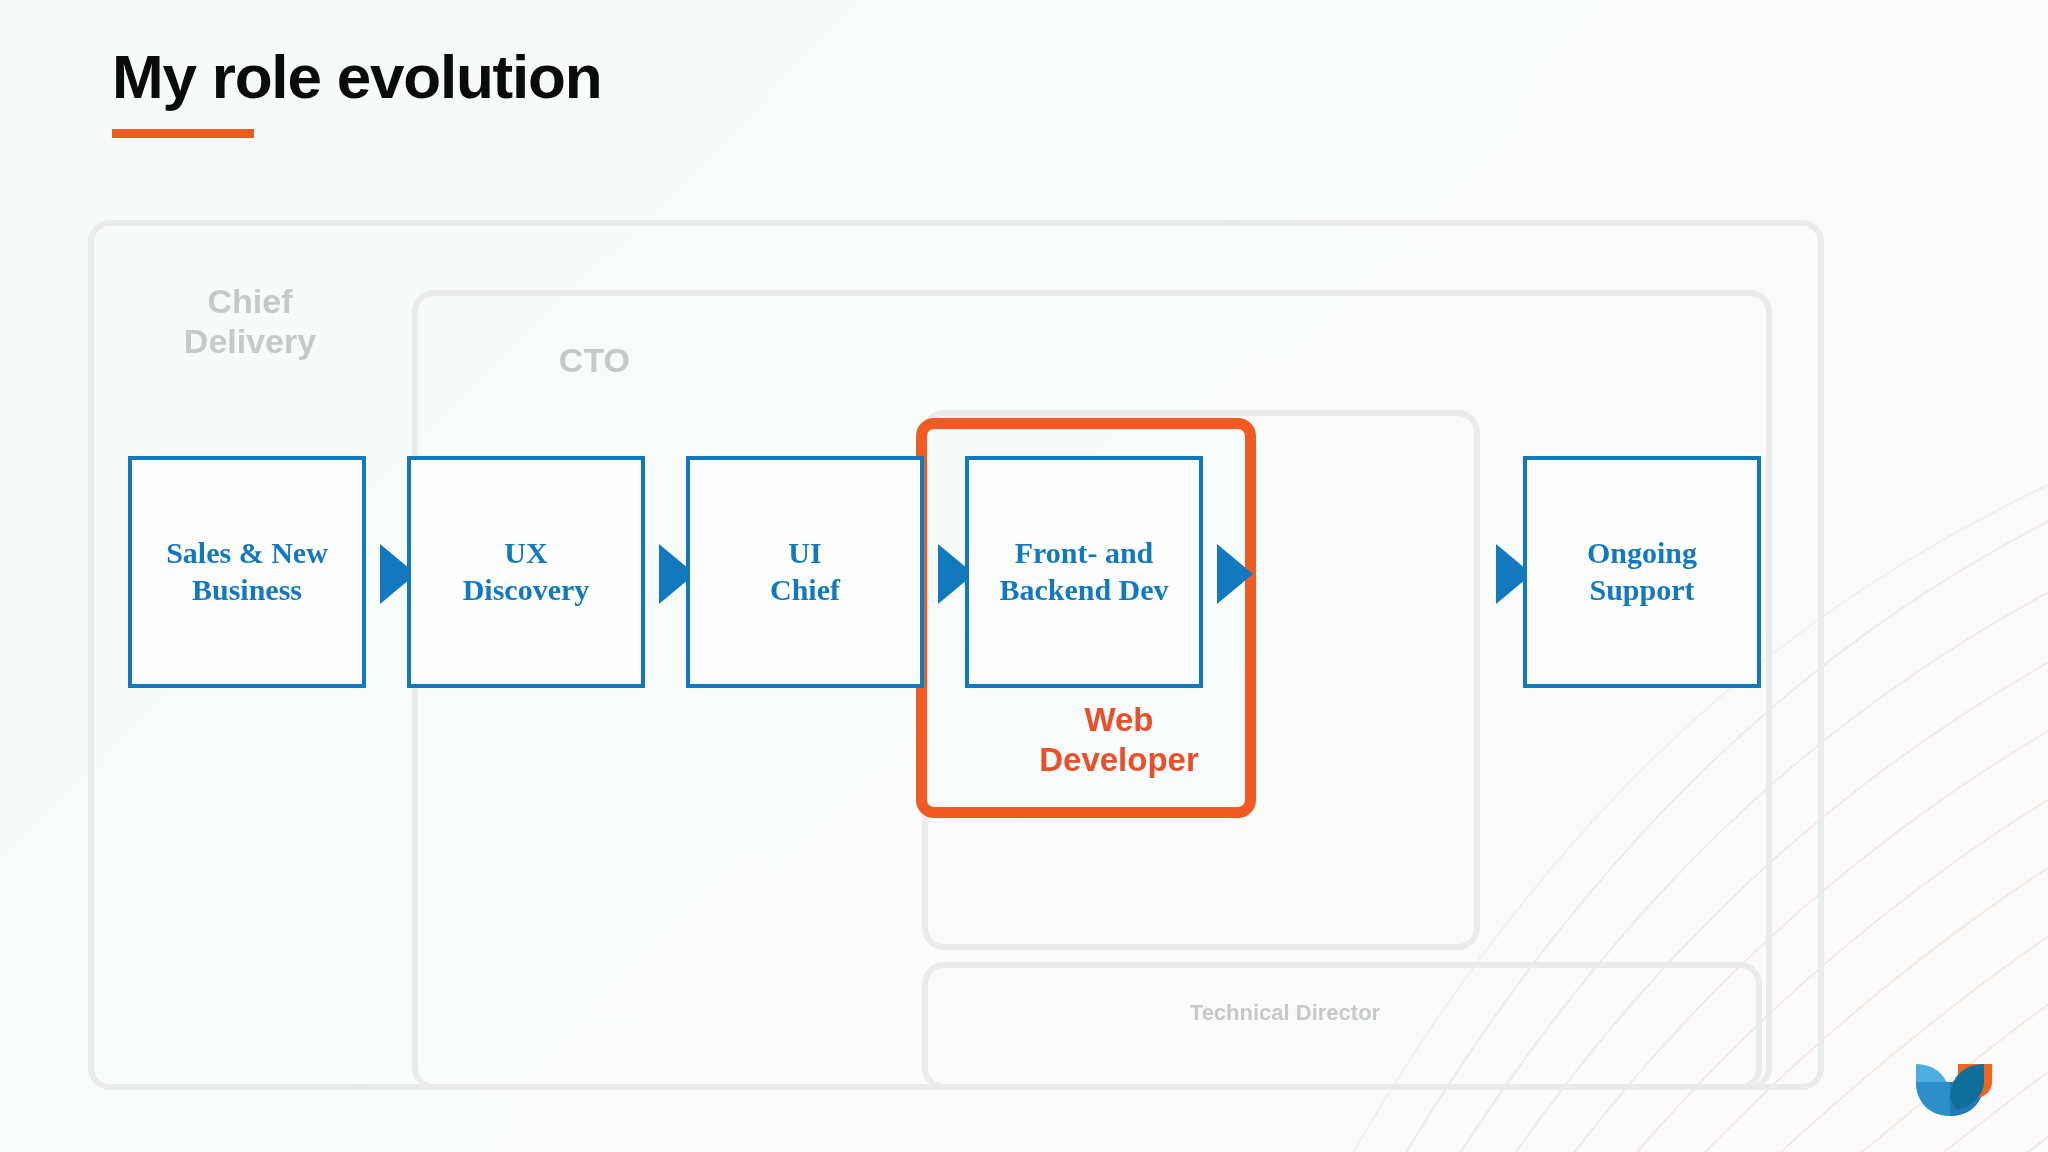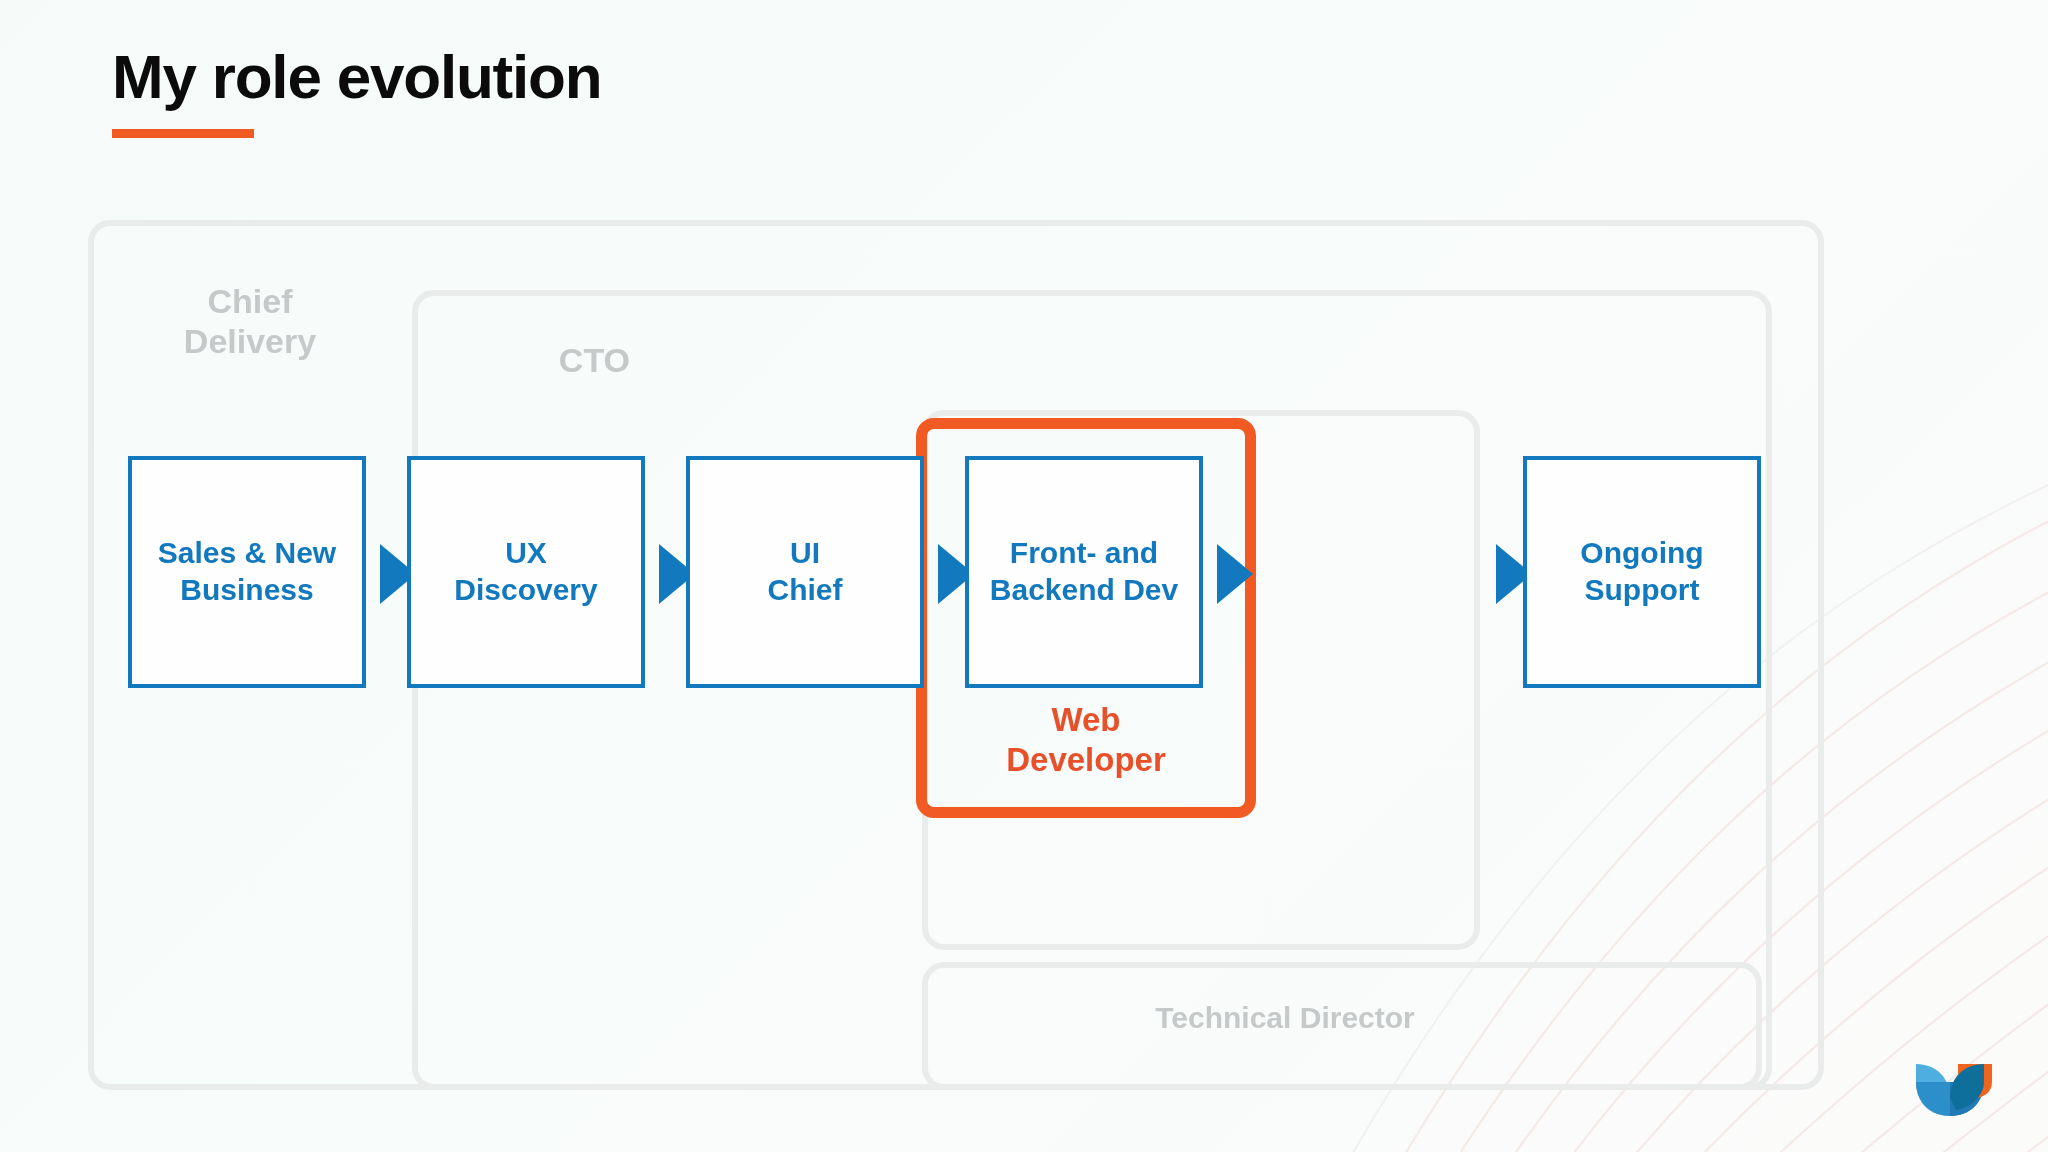--- a/index.html
+++ b/index.html
@@ -72,21 +72,21 @@
     color: #C6C9CA;
     font-weight: bold;
     line-height: 1.18;
     white-space: pre-line;
     text-align: center;
     user-select: none;
   }
   .label-chief  { left: 150px; top: 281px; width: 200px; font-size: 34px; }
   .label-cto    { left: 470px; top: 340px; width: 160px; font-size: 34px; text-align: right;}
   .label-devmgr { left: 1010px; top: 840px; width: 380px; font-size: 33px; }
-  .label-techdir{ left: 1035px; top: 1000px; width: 500px; font-size: 30px; }
+  .label-techdir{ left: 1035px; top: 1000px; width: 500px; font-size: 22px; }
 
   
   .highlight-box {
     position: absolute;
     left: 916px;
     top: 418px;
     width: 340px;
     height: 400px;
     border: 11px solid #F15A22;
     border-radius: 18px;
@@ -97,20 +97,21 @@
     position: absolute;
     left: 916px;
     top: 700px;
     width: 340px;
     text-align: center;
     color: #E8502A;
     font-size: 33px;
     font-weight: bold;
     line-height: 1.2;
     white-space: pre-line;
+    padding-left: 33px;
   }
 
   
   .chain {
     position: absolute;
     left: 128px;
     top: 456px;
     width: 1645px;
     height: 232px;
   }
@@ -118,20 +119,21 @@
     position: absolute;
     top: 0;
     width: 238px;
     height: 232px;
     border: 4px solid #1279BE;
     background: #FEFEFE;
     box-sizing: border-box;
     display: flex;
     align-items: center;
     justify-content: center;
+    font-family: Liberation Serif, serif;
   }
   .step-label {
     color: #1279BE;
     font-size: 30px;
     font-weight: bold;
     line-height: 1.22;
     text-align: center;
     white-space: pre-line;
     padding: 0 6px;
   }

